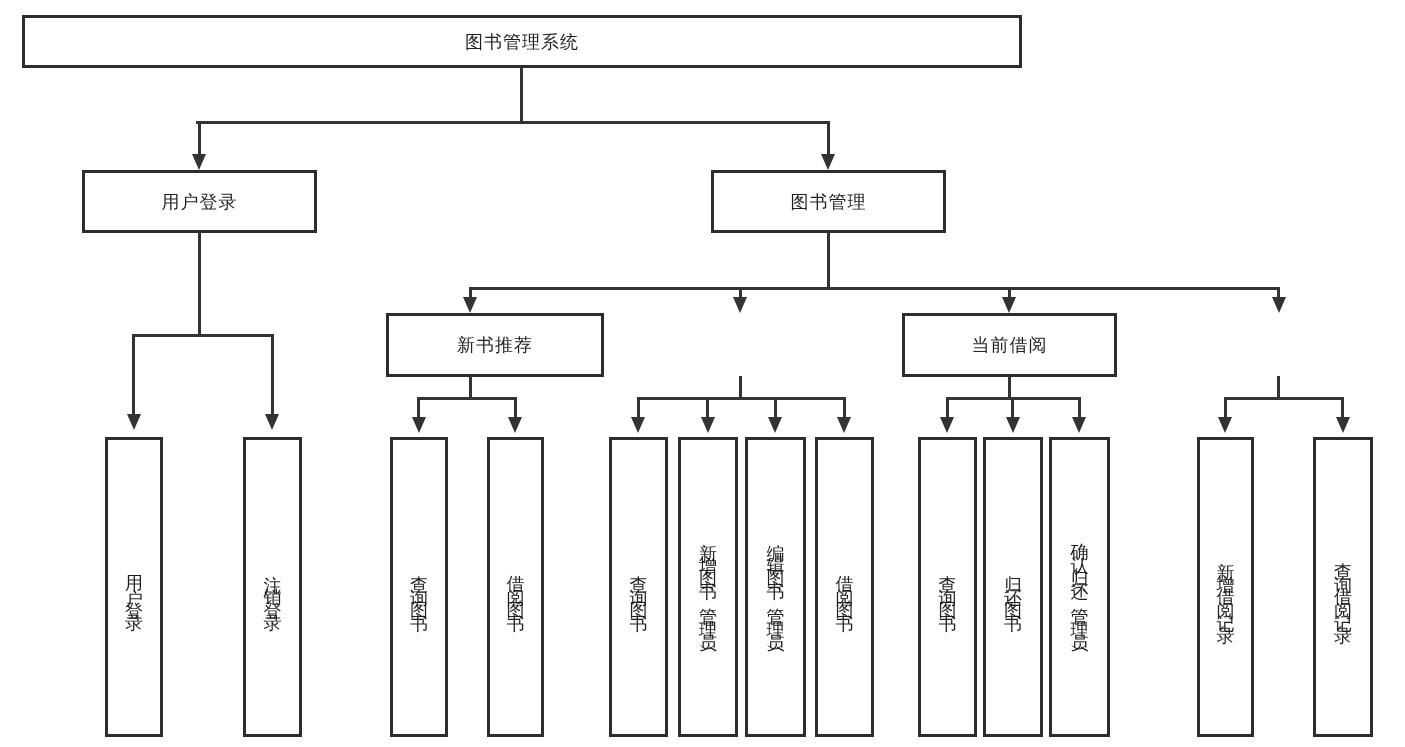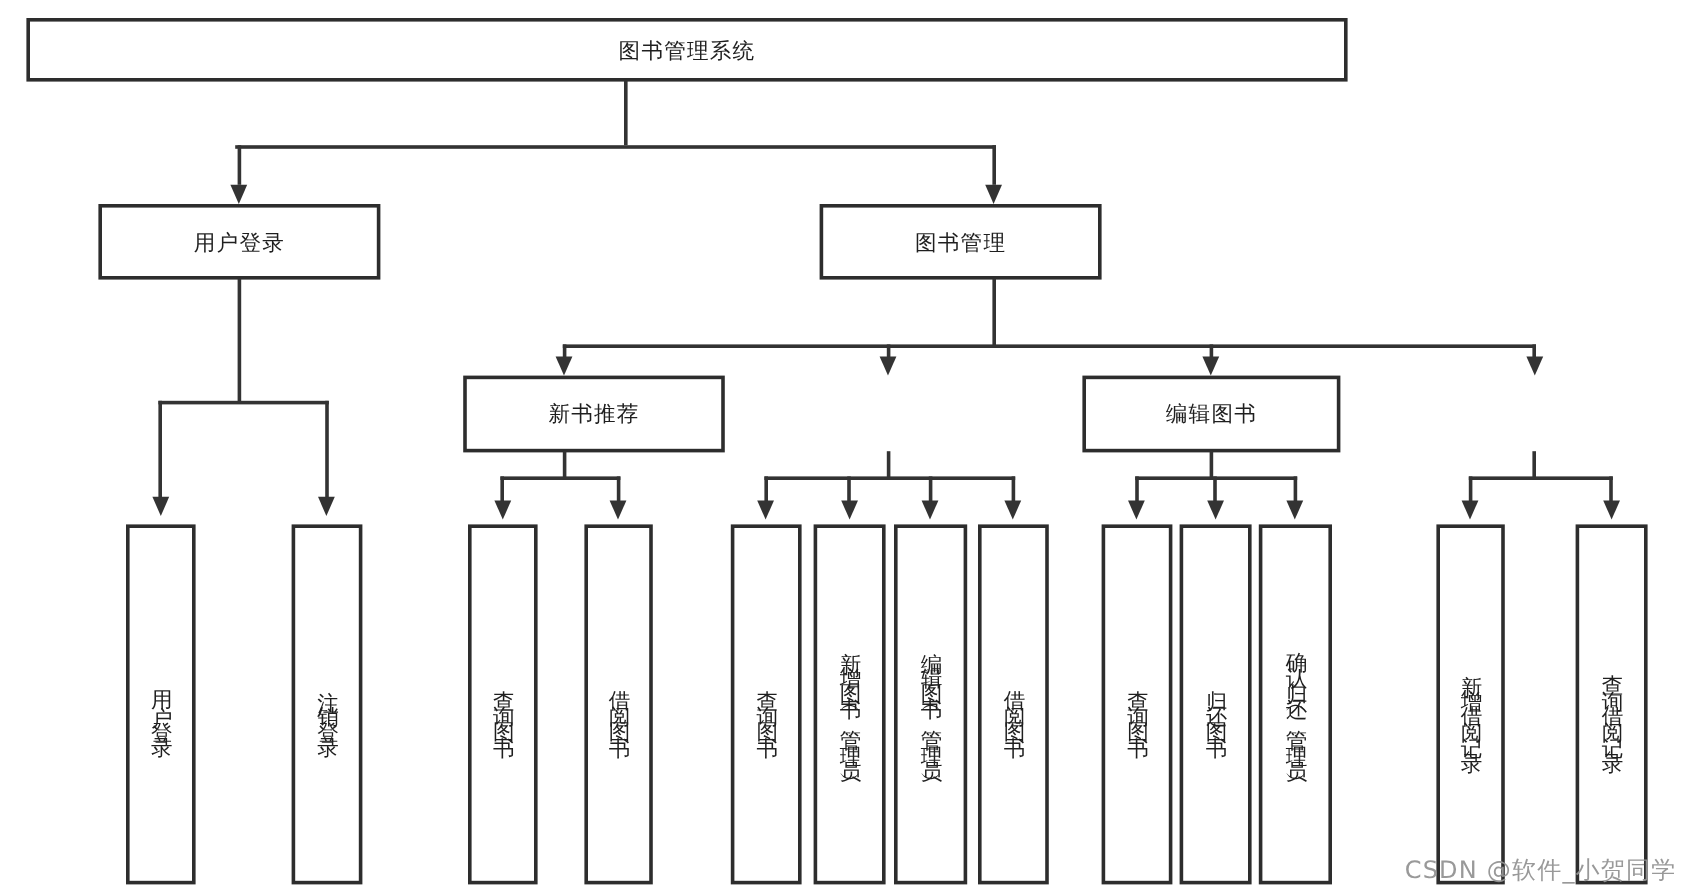--- a/index.html
+++ b/index.html
@@ -52,39 +52,39 @@
     letter-spacing:1px;
     z-index:5;
     white-space:nowrap;
   }
 </style>
 </head>
 <body>
 
 <div id="stage">
 
-  <div class="box" style="left:22px;top:15px;width:1101px;height:53px;">
+  <div class="box" style="left:22px;top:15px;width:1000px;height:53px;">
     <span>图书管理系统</span>
   </div>
 
   <div class="box" style="left:82px;top:170px;width:235px;height:63px;">
     <span>用户登录</span>
   </div>
 
-  <div class="box" style="left:683px;top:170px;width:235px;height:63px;">
+  <div class="box" style="left:711px;top:170px;width:235px;height:63px;">
     <span>图书管理</span>
   </div>
 
   <div class="box" style="left:362px;top:313px;width:218px;height:64px;margin-left:24px;">
     <span>新书推荐</span>
   </div>
 
 
   <div class="box" style="left:902px;top:313px;width:215px;height:64px;">
-    <span>编辑图书</span>
+    <span>当前借阅</span>
   </div>
 
 
   <div class="leaf" style="left:105px;width:58px;">
     <span class="vtxt">用户登录</span>
   </div>
   <div class="leaf" style="left:243px;width:59px;">
     <span class="vtxt">注销登录</span>
   </div>
 
@@ -177,15 +177,14 @@
   <div class="vl" style="left:1078px;top:397px;height:22px;"></div>
   <div class="ah" style="left:1072px;top:417px;"></div>
 
   <div class="vl" style="left:1277px;top:376px;height:24px;"></div>
   <div class="hl" style="left:1224px;top:397px;width:120px;"></div>
   <div class="vl" style="left:1224px;top:397px;height:22px;"></div>
   <div class="ah" style="left:1218px;top:417px;"></div>
   <div class="vl" style="left:1341px;top:397px;height:22px;"></div>
   <div class="ah" style="left:1336px;top:417px;"></div>
 
-  <div class="watermark">CSDN @软件_小贺同学</div>
 
 </div>
 
 </body></html>

